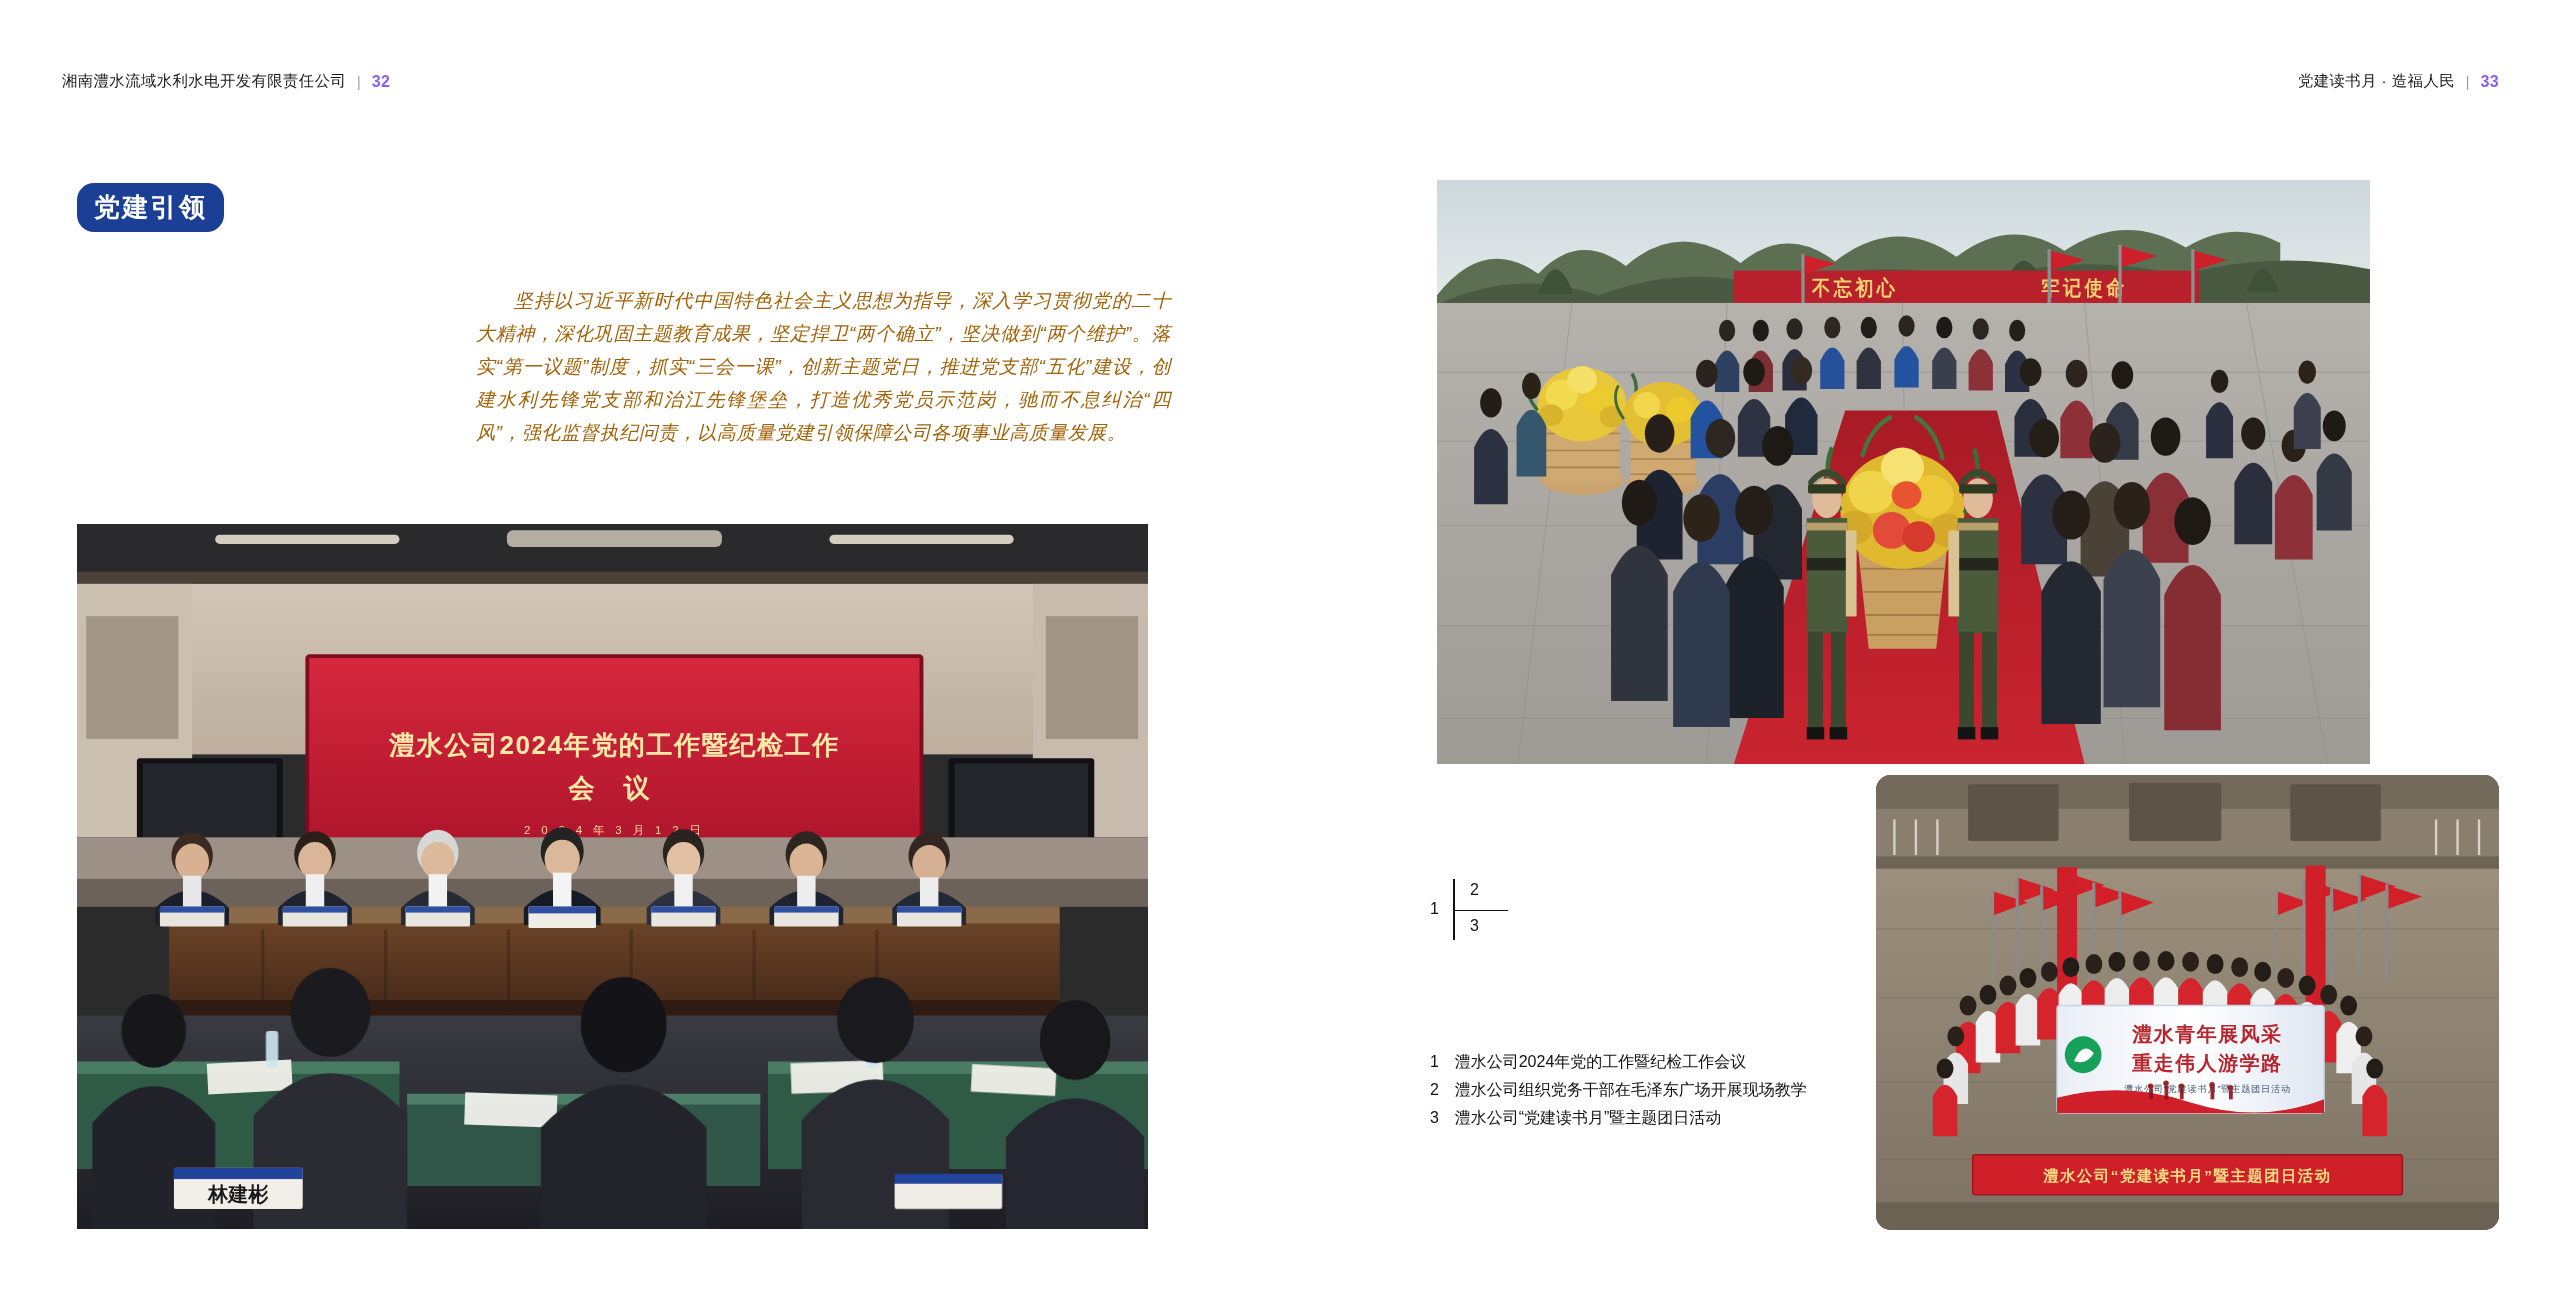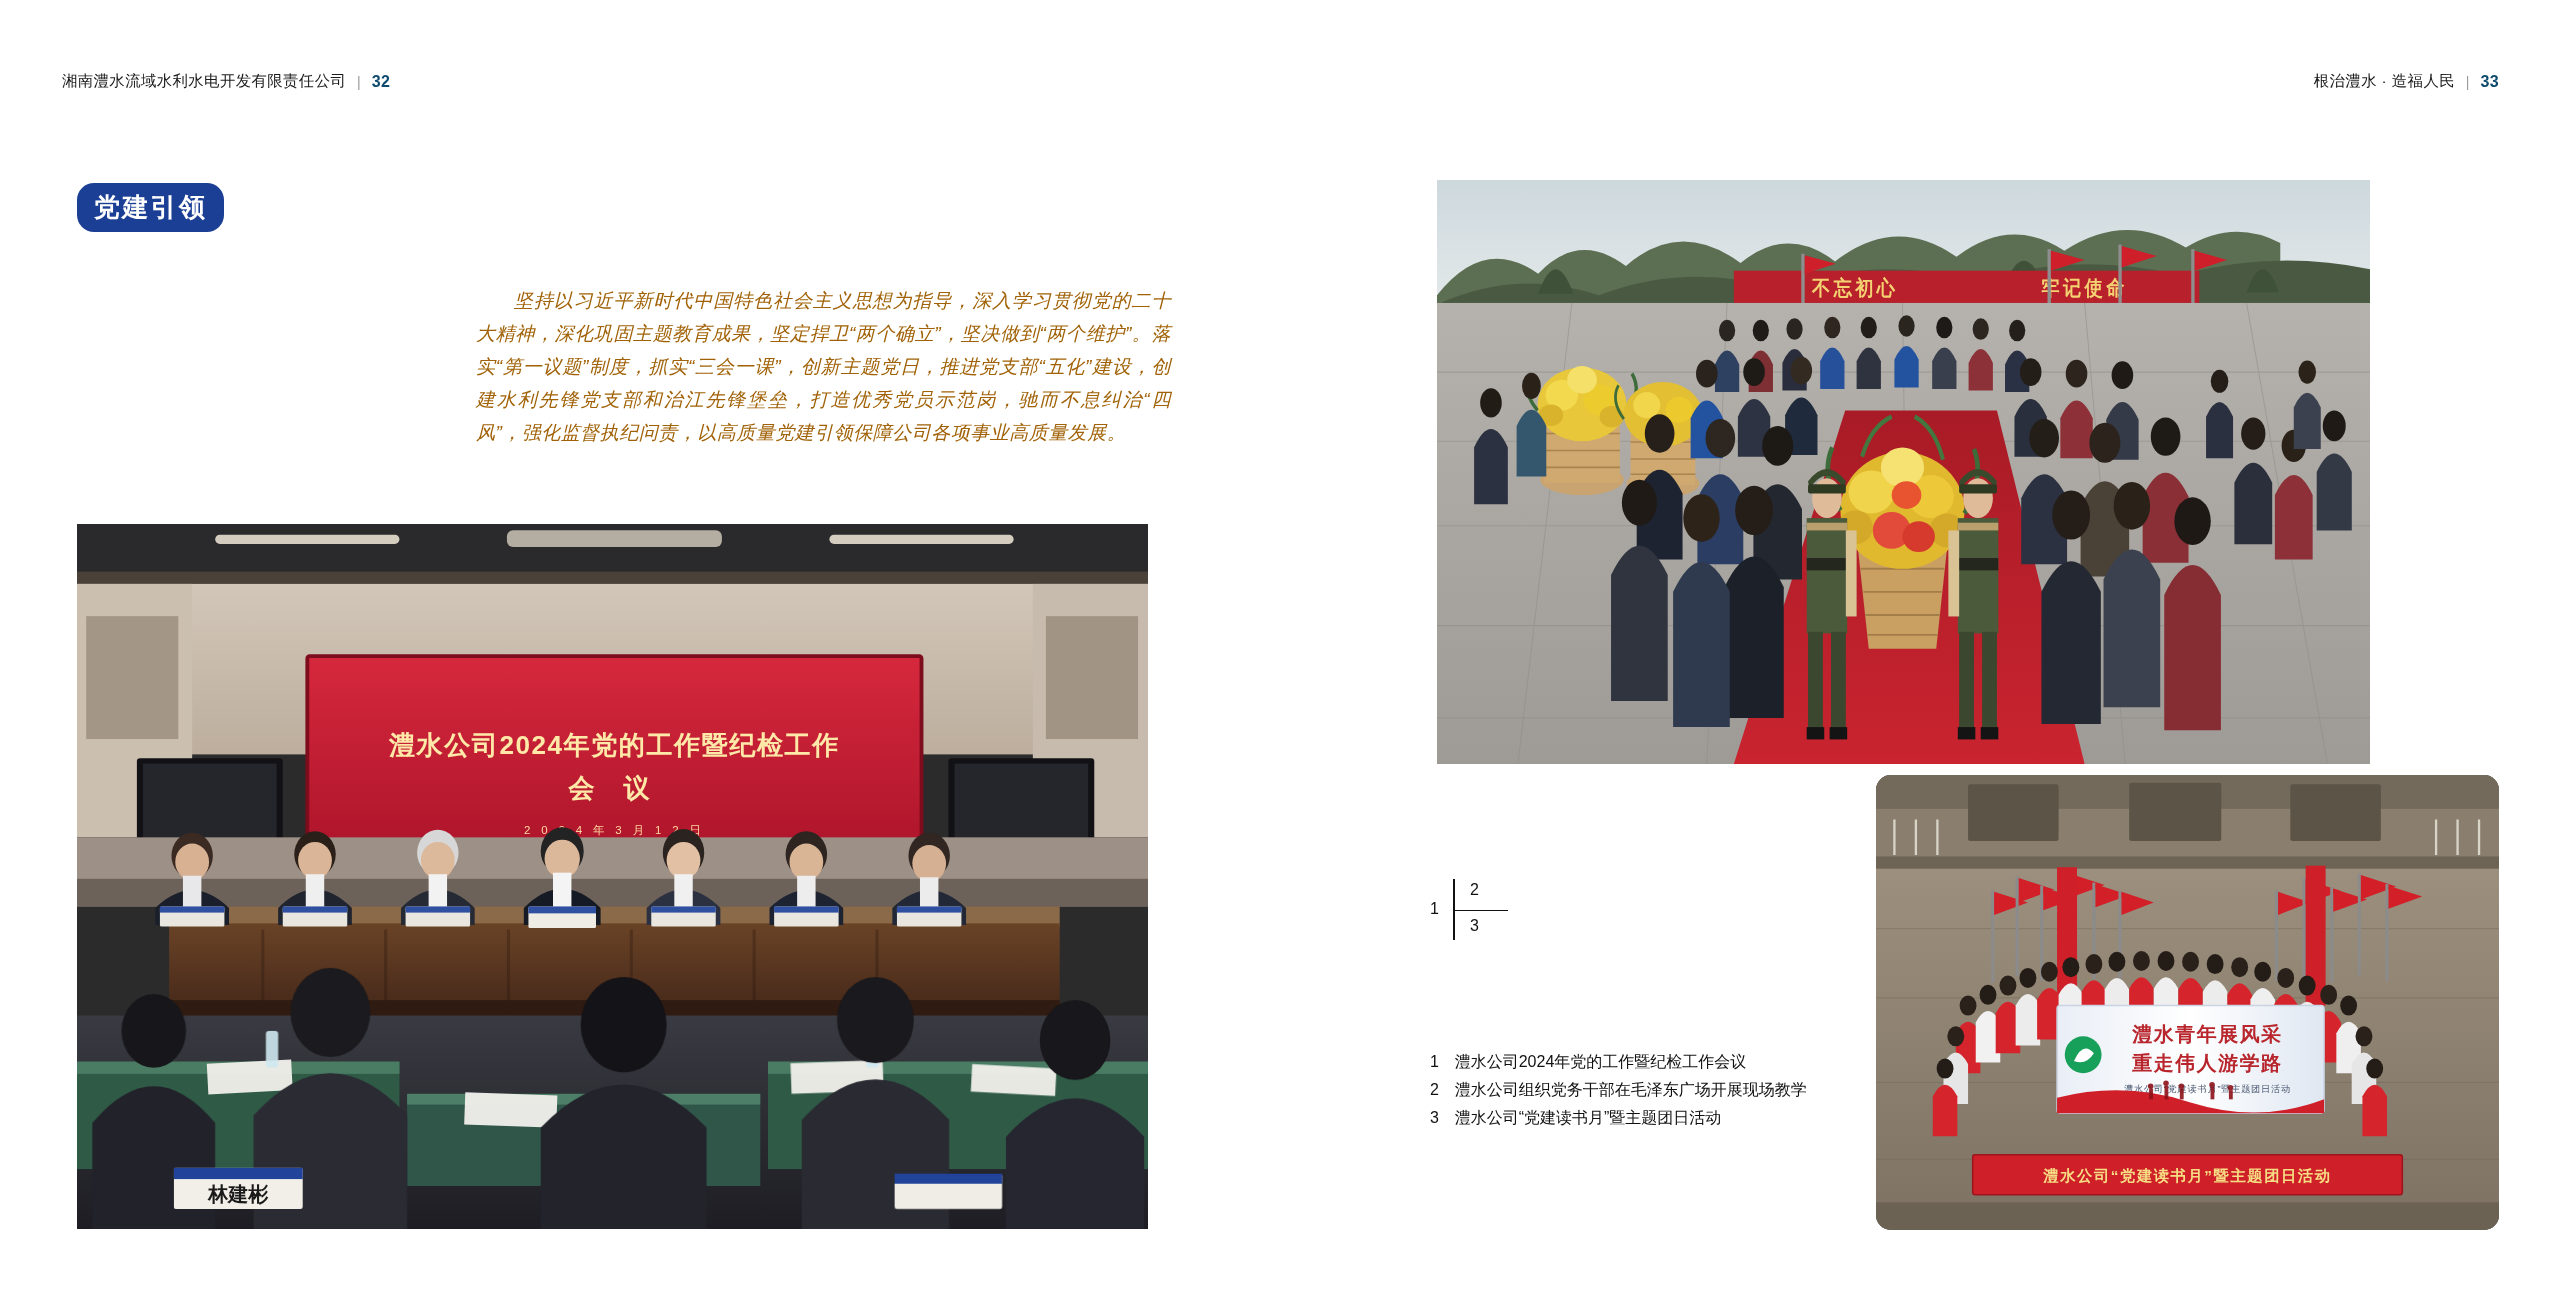--- a/index.html
+++ b/index.html
@@ -29,21 +29,21 @@
   }
   .runhead-left { left: 62px; }
   .runhead-right { right: 77px; }
   .runhead .sep {
     color: #9a9a9a;
     font-size: 14px;
   }
   .runhead .pageno {
     font-weight: bold;
     font-size: 16px;
-    color: #0c4a6e;
+    color: #8b5cf6;
   }
 
   
   .section-title {
     position: absolute;
     left: 77px;
     top: 183px;
     background: #1b3f94;
     color: #ffffff;
     font-size: 26px;
@@ -119,21 +119,21 @@
 </head>
 <body>
 
 <div class="runhead runhead-left">
   <span>湘南澧水流域水利水电开发有限责任公司</span>
   <span class="sep">|</span>
   <span class="pageno">32</span>
 </div>
 
 <div class="runhead runhead-right">
-  <span>根治澧水 · 造福人民</span>
+  <span>党建读书月 · 造福人民</span>
   <span class="sep">|</span>
   <span class="pageno">33</span>
 </div>
 
 <div class="section-title">党建引领</div>
 
 <div class="body-copy">坚持以习近平新时代中国特色社会主义思想为指导，深入学习贯彻党的二十大精神，深化巩固主题教育成果，坚定捍卫“两个确立”，坚决做到“两个维护”。落实“第一议题”制度，抓实“三会一课”，创新主题党日，推进党支部“五化”建设，创建水利先锋党支部和治江先锋堡垒，打造优秀党员示范岗，驰而不息纠治“四风”，强化监督执纪问责，以高质量党建引领保障公司各项事业高质量发展。</div>
 
 <div class="photo photo-1">
   <svg viewBox="0 0 1395 918" preserveAspectRatio="none">

